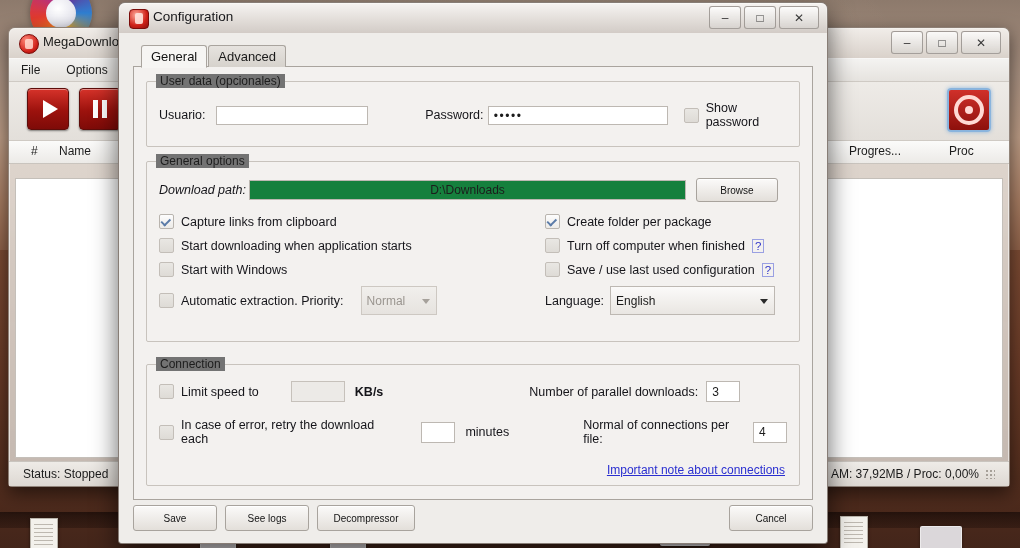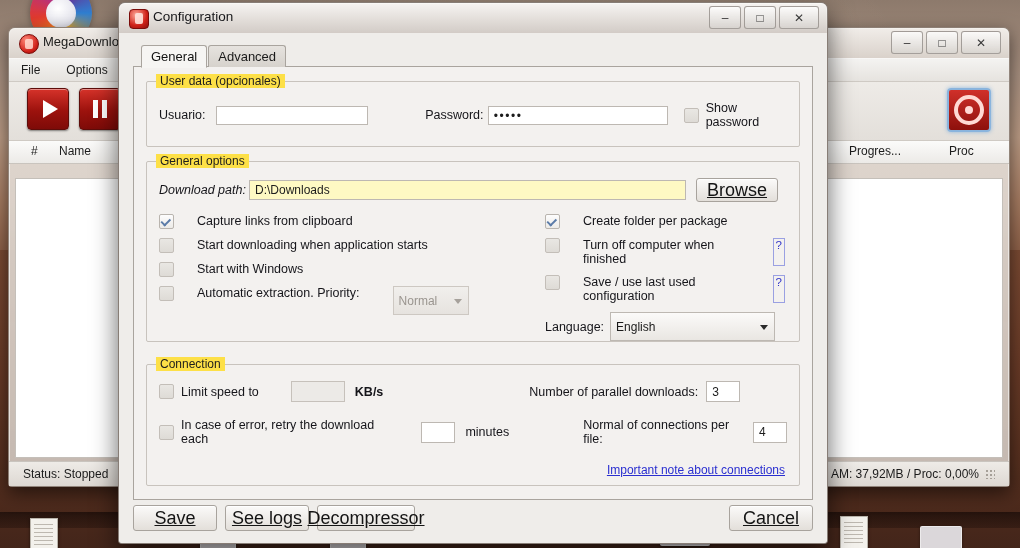--- a/index.html
+++ b/index.html
@@ -103,41 +103,41 @@
   .tab{height:21px;padding:0 9px;font-size:13px;color:#121212;display:flex;align-items:center;
     border:1px solid #a9a49e;border-bottom:none;border-radius:3px 3px 0 0;}
   .tab.active{background:#f6f5f3;position:relative;top:1px;border-bottom:1px solid #f6f5f3;z-index:4;}
   .tab.inactive{background:linear-gradient(to bottom,#e6e3df,#d6d2cc);margin-left:1px;color:#1a1a1a;}
 
   .tabpane{border:1px solid #a9a49e;background:#f3f1ef;height:434px;box-sizing:border-box;
     padding:14px 12px 0 12px;position:relative;margin-top:-1px;}
 
   
   .grp{border:1px solid #c8c3bd;border-radius:2px;position:relative;background:transparent;margin-bottom:14px;}
-  .grp>.glabel{position:absolute;left:9px;top:-8px;background:#fde047;padding:0 4px;font-size:12px;color:#1d1d1d;}
+  .grp>.glabel{position:absolute;left:9px;top:-8px;background:#737373;padding:0 4px;font-size:12px;color:#1d1d1d;}
   .ginner{padding:14px 12px 12px 12px;}
 
   .row{display:flex;align-items:center;}
   .lbl{font-size:12.5px;color:#15151a;}
   .txt{border:1px solid #bdb8b2;background:#fff;height:19px;line-height:19px;font-size:12px;color:#1c1c1c;
     padding:0 5px;box-sizing:border-box;}
-  .txt.ro{background:#fef9c3;}
+  .txt.ro{background:#15803d;text-align:center;}
   .txt.dim{background:#eceae7;border-color:#c6c1bb;}
 
   .cb{width:13px;height:13px;border:1px solid #b9b4ae;background:linear-gradient(to bottom,#fdfdfd,#eceae7);
     border-radius:2px;display:inline-flex;align-items:center;justify-content:center;flex:0 0 auto;}
   .cb.dim{background:linear-gradient(to bottom,#e9e7e3,#dedbd6);border-color:#c3beb8;}
   .cb.on:after{content:"";width:7px;height:4px;border-left:2px solid #5b7ba8;border-bottom:2px solid #5b7ba8;
     transform:rotate(-45deg) translate(0px,-1px);}
-  .cbrow{display:flex;gap:23px;margin-bottom:9px;}
+  .cbrow{display:flex;align-items:center;gap:7px;margin-bottom:9px;}
   .cbrow .lbl{font-size:12.5px;}
 
-  .btn{border:1px solid #a8a39d;border-radius:3px;font-size:18px;color:#141414;
+  .btn{border:1px solid #a8a39d;border-radius:3px;font-size:10px;color:#141414;
     background:linear-gradient(to bottom,#fbfaf9,#e3dfda);box-shadow:inset 0 1px 0 rgba(255,255,255,.9);
-    display:inline-flex;align-items:center;justify-content:center;text-decoration:underline;}
+    display:inline-flex;align-items:center;justify-content:center;}
 
   .sel{border:1px solid #bdb8b2;background:linear-gradient(to bottom,#fbfaf9,#e9e6e2);height:29px;
     display:flex;align-items:center;padding:0 5px;font-size:12px;color:#1a1a1a;box-sizing:border-box;position:relative;}
   .sel.dim{color:#9a958f;background:linear-gradient(to bottom,#f1efec,#e6e3df);border-color:#cdc8c2;}
   .caret{position:absolute;right:6px;top:50%;margin-top:-2px;width:0;height:0;
     border-left:4px solid transparent;border-right:4px solid transparent;border-top:5px solid #2a2a2a;}
   .sel.dim .caret{border-top-color:#a6a19b;}
 
   .help{color:#2f34c8;font-size:11.5px;border:1px solid #9aa0e2;padding:0 2px;line-height:12px;}
   .link{color:#2a2fd0;font-size:12px;text-decoration:underline;}

